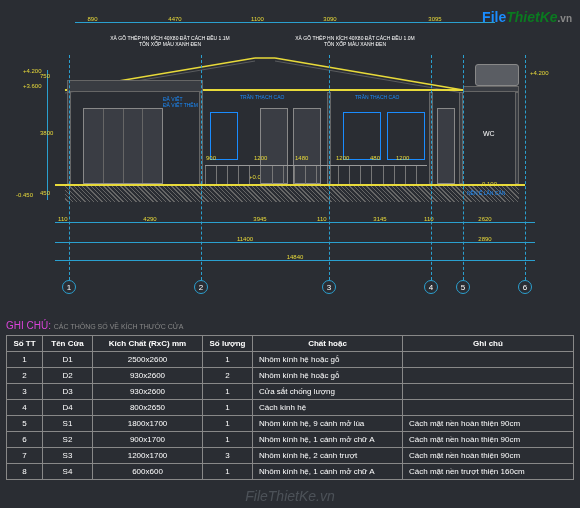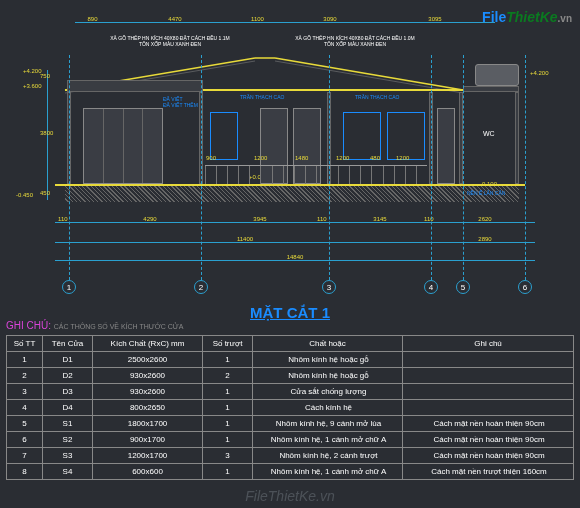--- a/index.html
+++ b/index.html
@@ -35,22 +35,22 @@
 .roof-label { position: absolute; color: #fff; font-size: 5px; text-align: center; }
 
 
 .title { position: absolute; top: 304px; width: 580px; text-align: center; color: #1a8cff; font-size: 15px; font-weight: bold; text-decoration: underline; }
 .ghichu { position: absolute; top: 320px; left: 6px; color: #d844d8; font-size: 10px; }
 .ghichu-sub { color: #888; font-size: 7px; }
 
 .table-wrap { position: absolute; top: 335px; left: 6px; width: 568px; }
 table { border-collapse: collapse; width: 100%; }
 th, td { border: 1px solid #888; color: #fff; font-size: 8px; padding: 3px 4px; text-align: center; }
-th { font-weight: normal; margin-top: 19px; }
-td.left { text-align: center; padding-left: 6px; }
+th { font-weight: bold; margin-top: 19px; }
+td.left { text-align: left; padding-left: 6px; }
 
 .watermark { position: absolute; bottom: 4px; width: 580px; text-align: center; color: rgba(180,190,200,0.25); font-size: 14px; font-style: italic; }
 .watertank { position: absolute; background: #5a5d63; border: 1px solid #888; }
 </style>
 </head>
 <body>
 
 <div class="canvas">
 
   <div class="drawing">
@@ -189,34 +189,33 @@
     <div class="axis-line" style="top:55px; left:525px;"></div>
 
     <div class="axis-marker" style="top:280px; left:62px;">1</div>
     <div class="axis-marker" style="top:280px; left:194px;">2</div>
     <div class="axis-marker" style="top:280px; left:322px;">3</div>
     <div class="axis-marker" style="top:280px; left:424px;">4</div>
     <div class="axis-marker" style="top:280px; left:456px;">5</div>
     <div class="axis-marker" style="top:280px; left:518px;">6</div>
   </div>
 
-  <div class="title">MẶT CẮT 1</div>
   <div class="ghichu">
     <span>GHI CHÚ:</span>
     <span class="ghichu-sub">CÁC THÔNG SỐ VỀ KÍCH THƯỚC CỬA</span>
   </div>
 
   <div class="table-wrap">
     <table>
       <thead>
         <tr>
           <th style="width:36px;">Số TT</th>
           <th style="width:50px;">Tên Cửa</th>
           <th style="width:110px;">Kích Chất (RxC) mm</th>
-          <th style="width:50px;">Số trượt</th>
+          <th style="width:50px;">Số lượng</th>
           <th style="width:150px;">Chất hoặc</th>
           <th>Ghi chú</th>
         </tr>
       </thead>
       <tbody id="tbody">
           <tr>
             <td>1</td>
             <td>D1</td>
             <td>2500x2600</td>
             <td>1</td>

